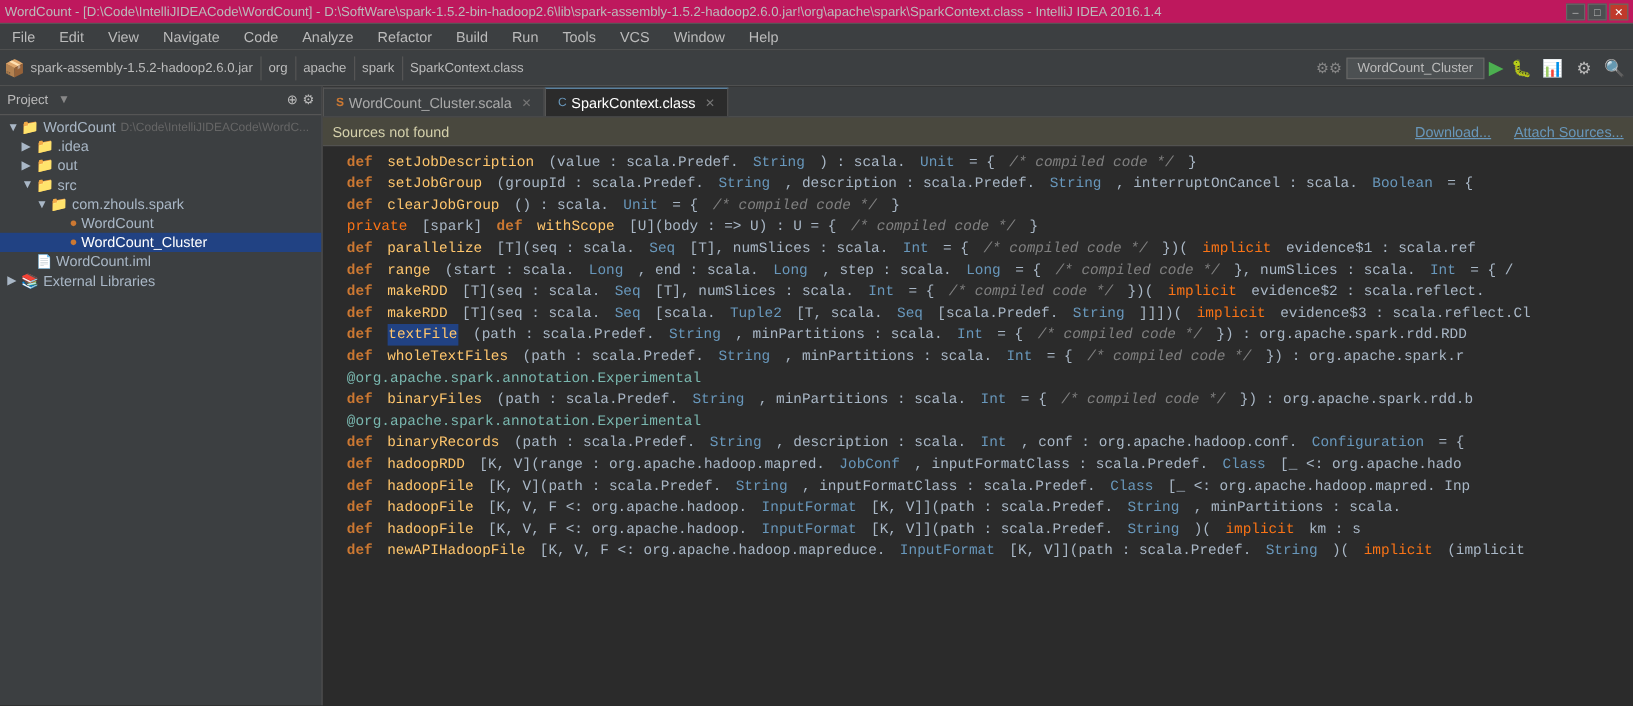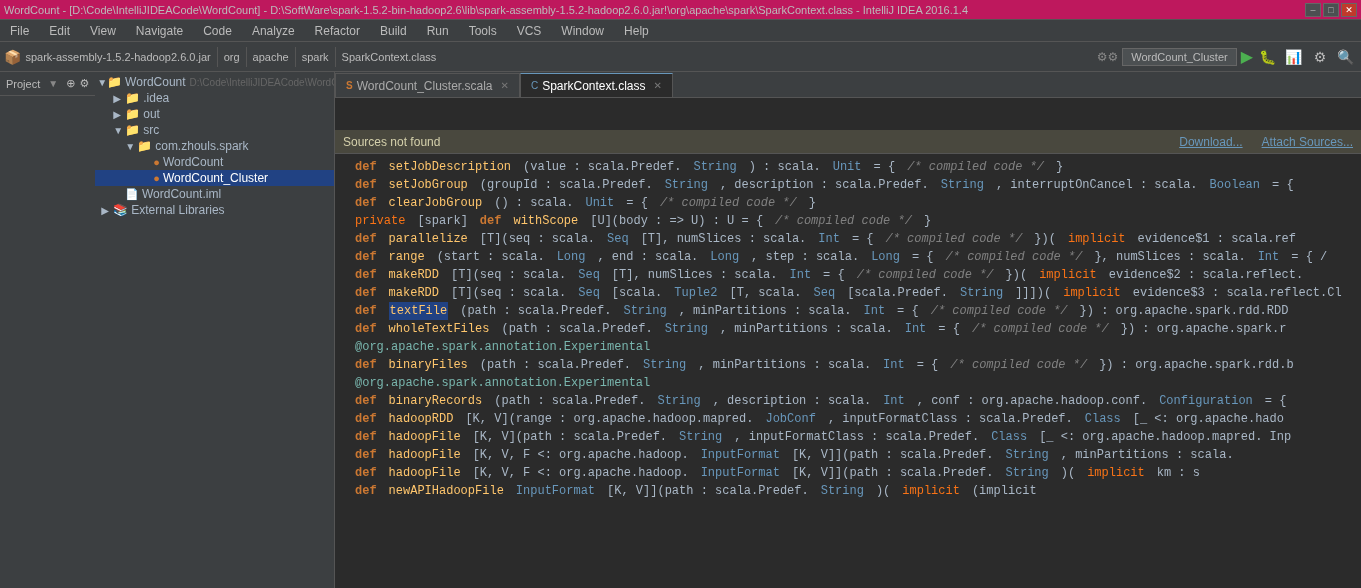--- a/index.html
+++ b/index.html
@@ -67,25 +67,25 @@
     .toolbar-icon-btn { width: 22px; height: 22px; display: flex; align-items: center; justify-content: center; cursor: pointer; color: #bbb; font-size: 14px; }
 
     
     #main {
       display: flex;
       height: calc(588px - 20px - 22px - 30px);
     }
 
     
     #sidebar {
-      width: 335px;
+      width: 269px;
       background: #3c3f41;
       border-right: 1px solid #555;
       display: flex;
-      flex-direction: row;
+      flex-direction: column;
       overflow: hidden;
     }
     #sidebar-header {
       display: flex;
       align-items: center;
       padding: 2px 6px;
       font-size: 11px;
       font-family: Arial, sans-serif;
       color: #bbbbbb;
       height: 24px;
@@ -114,21 +114,20 @@
     #sources-bar {
       background: #49483e;
       color: #d4d0ab;
       font-family: Arial, sans-serif;
       font-size: 12px;
       padding: 3px 8px;
       display: flex;
       align-items: center;
       height: 24px;
       border-bottom: 1px solid #555;
-      margin-top: 32px;
     }
     #sources-bar-text { flex: 1; }
     #sources-bar-links { display: flex; gap: 19px; }
     .source-link { color: #6897bb; text-decoration: underline; cursor: pointer; }
 
     
     #code-area { flex: 1; overflow-y: auto; overflow-x: hidden; padding: 4px 0; background: #2b2b2b; position: relative; }
     .code-line { display: flex; min-height: 18px; line-height: 18px; font-size: 12px; font-family: 'Courier New', monospace; padding: 0 8px; white-space: nowrap; gap: 12px; }
 
     
@@ -491,20 +490,21 @@
           <span>[K, V]](path : scala.Predef.</span>
           <span class="type-name">String</span>
           <span>)(</span>
           <span class="kw2">implicit</span>
           <span> km : s</span>
         </div>
         <div class="code-line">
           <span>  </span>
           <span class="kw">def </span>
           <span class="method-name">newAPIHadoopFile</span>
+          <span>[K, V, F &lt;: org.apache.hadoop.mapreduce.</span>
           <span class="type-name">InputFormat</span>
           <span>[K, V]](path : scala.Predef.</span>
           <span class="type-name">String</span>
           <span>)(</span>
           <span class="kw2">implicit</span>
           <span> (implicit</span>
         </div>
       </div>
   </div>
 </div>

